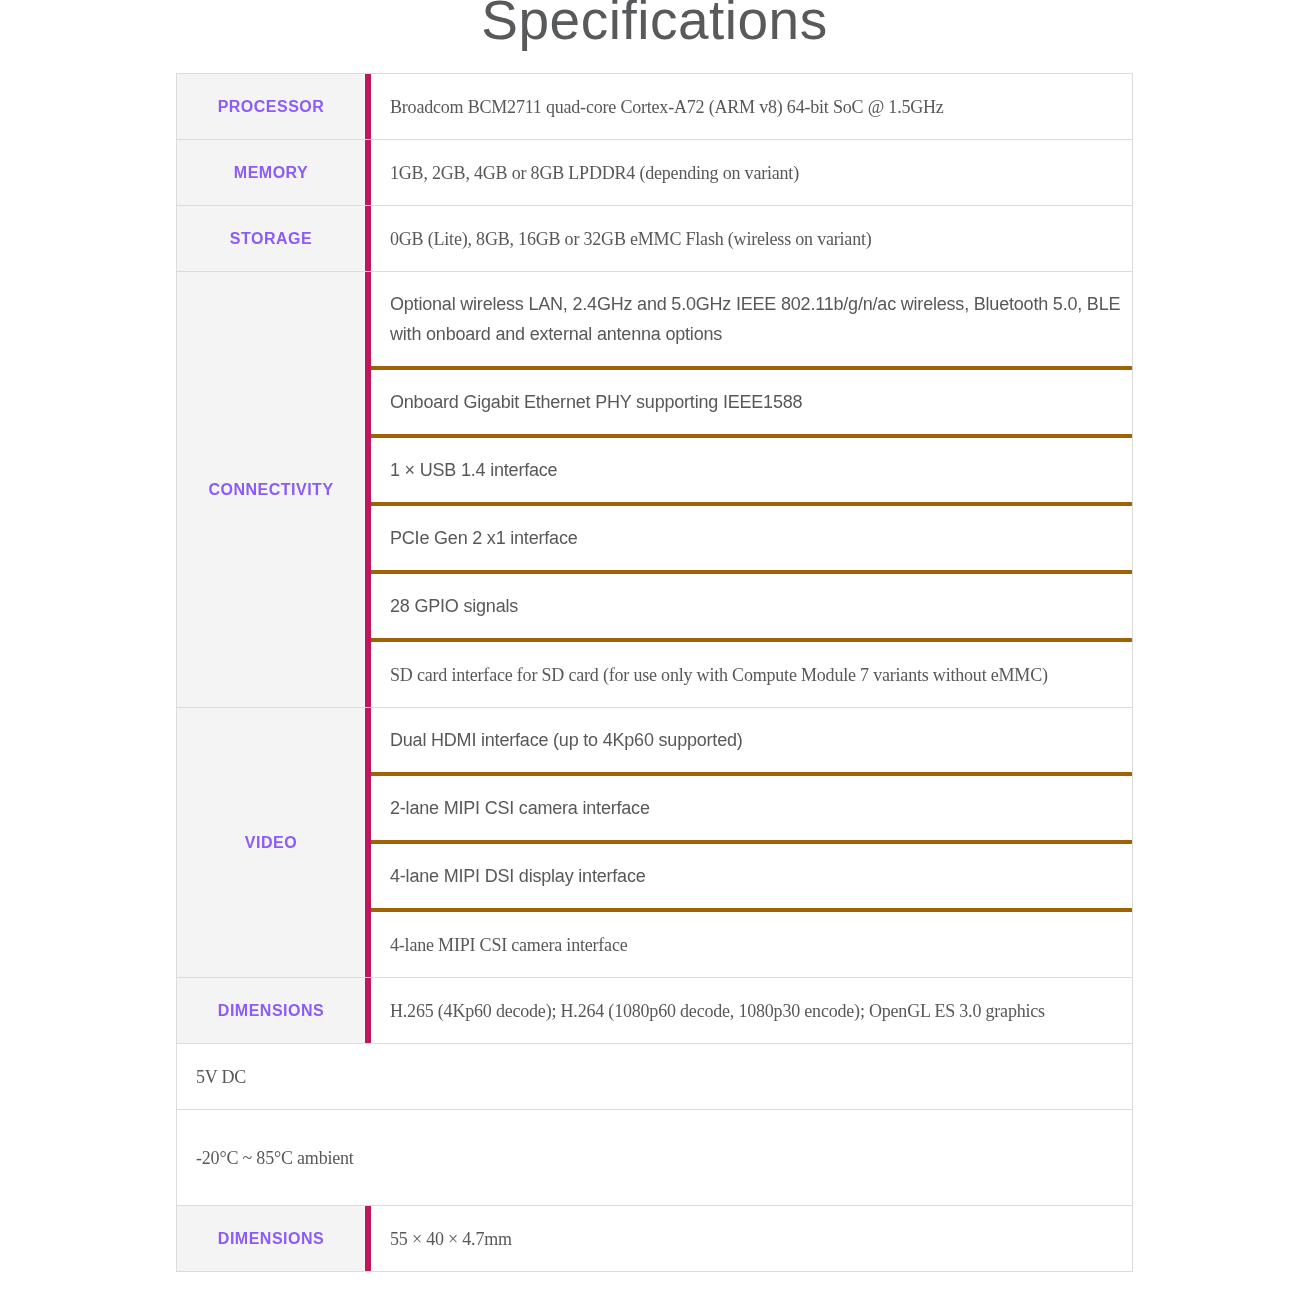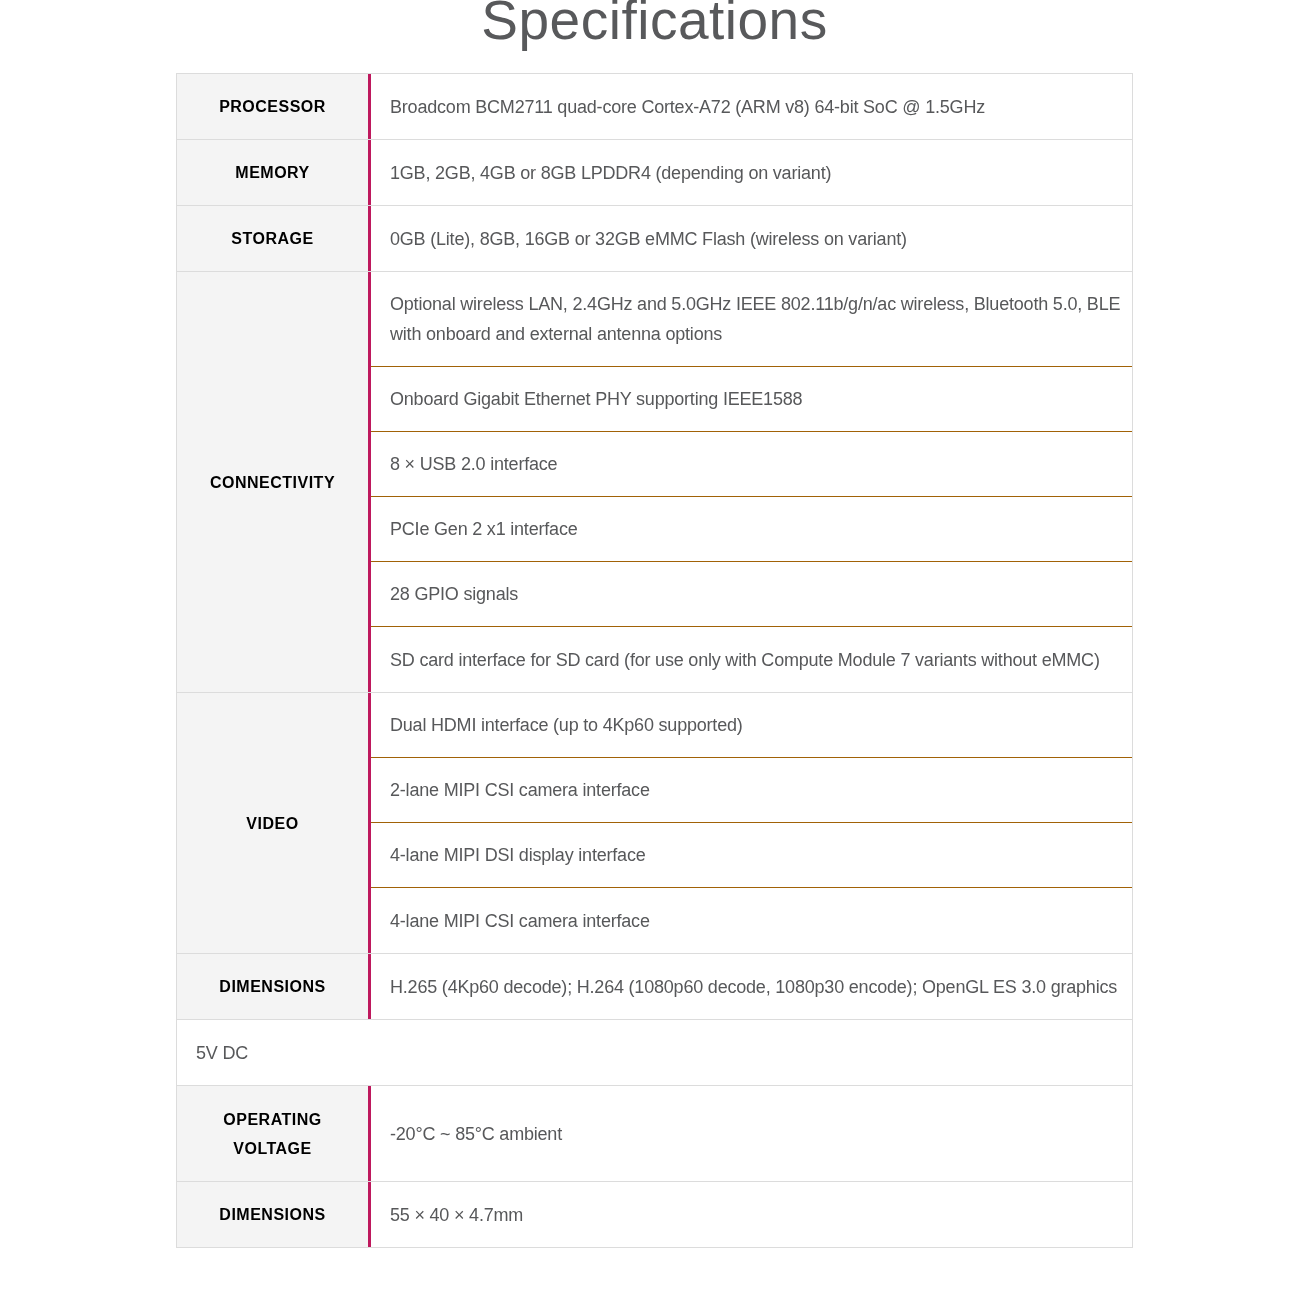--- a/index.html
+++ b/index.html
@@ -32,49 +32,49 @@
   }
   .spec-row {
     display: flex;
     border-bottom: 1px solid #dcdcdc;
   }
   .spec-row:last-child { border-bottom: none; }
   .label-cell {
     flex: 0 0 194px;
     width: 194px;
     background: #f4f4f4;
-    border-right: 3px solid #be185d;
+    border-right: 6px solid #be185d;
     display: flex;
     align-items: center;
     justify-content: center;
     text-align: center;
     font-size: 16px;
     font-weight: bold;
     letter-spacing: 0.5px;
-    color: #000000;
+    color: #8b5cf6;
     line-height: 29px;
     padding: 0 30px;
   }
   .values {
     flex: 1;
     display: flex;
     flex-direction: column;
   }
   .value-cell {
-    border-bottom: 1px solid #a16207;
+    border-bottom: 4px solid #a16207;
     display: flex;
     align-items: center;
     min-height: 65px;
     padding: 17px 10px 17px 19px;
     font-size: 18px;
     letter-spacing: -0.2px;
     color: #57585a;
     line-height: 30px;
   }
-  .value-cell:last-child { border-bottom: none; }
+  .value-cell:last-child { border-bottom: none; font-family: Liberation Serif, serif; }
   
   .spec-row:nth-child(8) .value-cell { min-height: 95px; }
 </style>
 </head>
 <body>
 
 <h1 class="page-title">Specifications</h1>
 
 <div class="spec-table">
     <div class="spec-row">
@@ -93,21 +93,21 @@
       <div class="label-cell">STORAGE</div>
       <div class="values">
         <div class="value-cell">0GB (Lite), 8GB, 16GB or 32GB eMMC Flash (wireless on variant)</div>
       </div>
     </div>
     <div class="spec-row">
       <div class="label-cell">CONNECTIVITY</div>
       <div class="values">
         <div class="value-cell">Optional wireless LAN, 2.4GHz and 5.0GHz IEEE 802.11b/g/n/ac wireless, Bluetooth 5.0, BLE with onboard and external antenna options</div>
         <div class="value-cell">Onboard Gigabit Ethernet PHY supporting IEEE1588</div>
-        <div class="value-cell">8 × USB 2.0 interface</div>
+        <div class="value-cell">1 × USB 1.4 interface</div>
         <div class="value-cell">PCIe Gen 2 x1 interface</div>
         <div class="value-cell">28 GPIO signals</div>
         <div class="value-cell">SD card interface for SD card (for use only with Compute Module 7 variants without eMMC)</div>
       </div>
     </div>
     <div class="spec-row">
       <div class="label-cell">VIDEO</div>
       <div class="values">
         <div class="value-cell">Dual HDMI interface (up to 4Kp60 supported)</div>
         <div class="value-cell">2-lane MIPI CSI camera interface</div>
@@ -120,21 +120,20 @@
       <div class="values">
         <div class="value-cell">H.265 (4Kp60 decode); H.264 (1080p60 decode, 1080p30 encode); OpenGL ES 3.0 graphics</div>
       </div>
     </div>
     <div class="spec-row">
       <div class="values">
         <div class="value-cell">5V DC</div>
       </div>
     </div>
     <div class="spec-row">
-      <div class="label-cell">OPERATING VOLTAGE</div>
       <div class="values">
         <div class="value-cell">-20°C ~ 85°C ambient</div>
       </div>
     </div>
     <div class="spec-row">
       <div class="label-cell">DIMENSIONS</div>
       <div class="values">
         <div class="value-cell">55 × 40 × 4.7mm</div>
       </div>
     </div>

